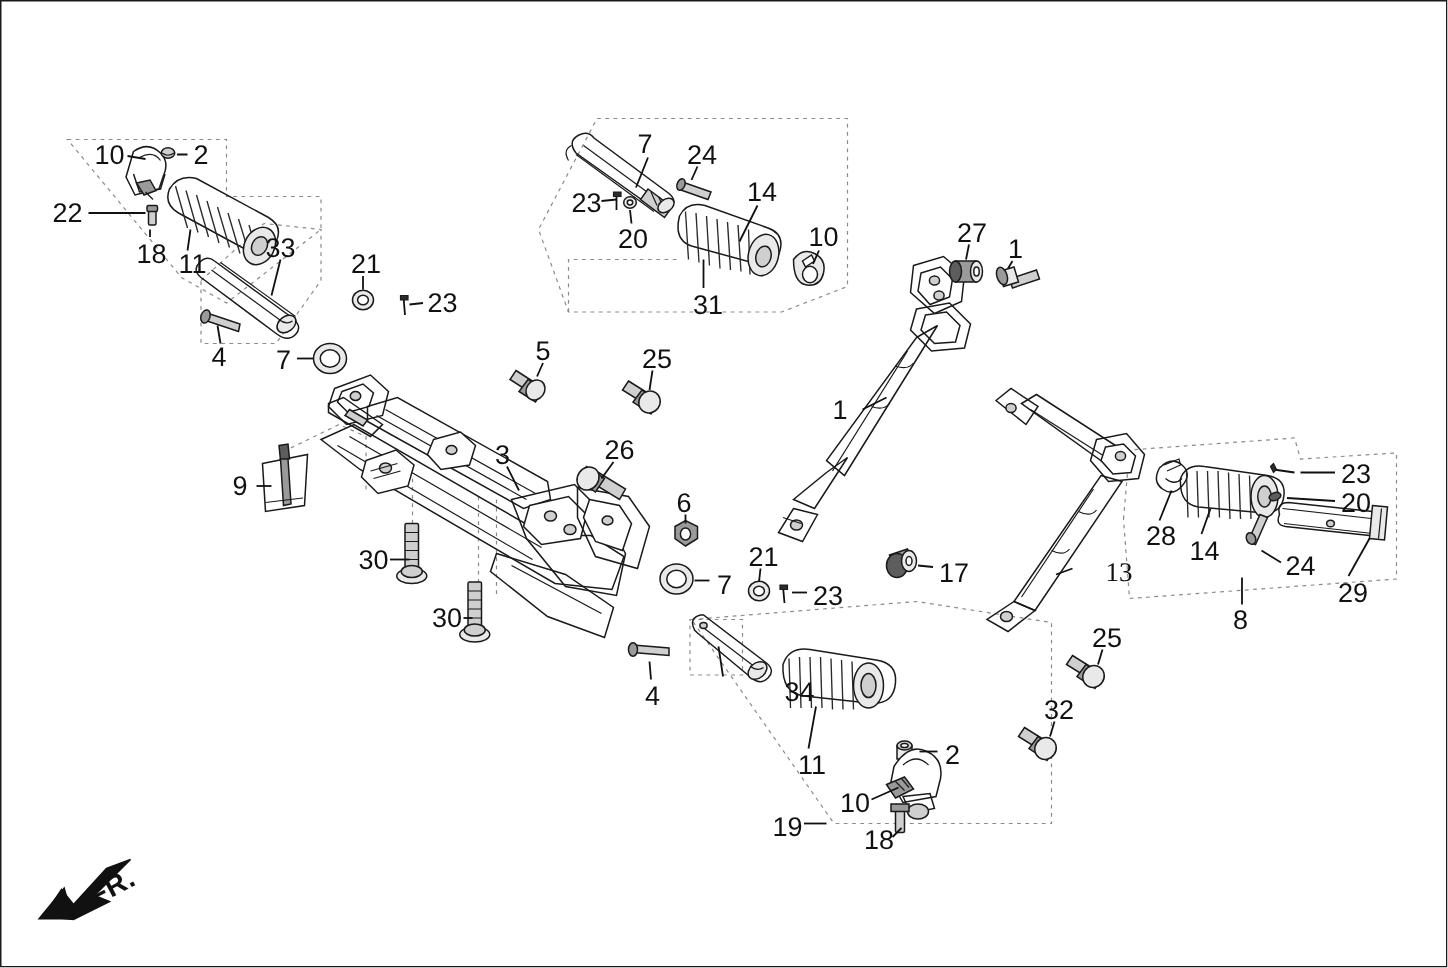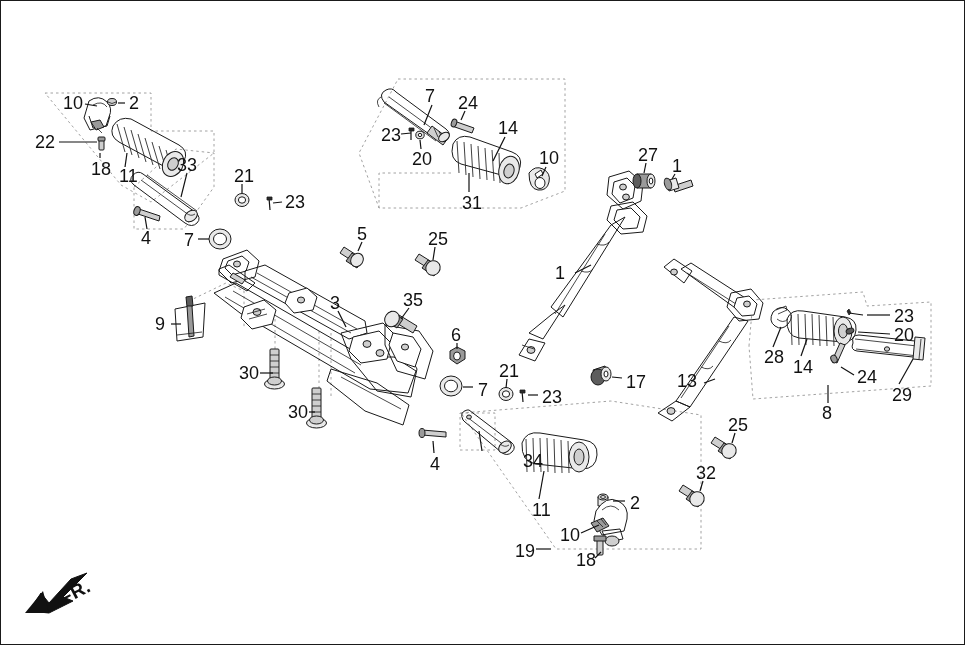--- a/index.html
+++ b/index.html
@@ -533,29 +533,29 @@
       <div class="lbl big" style="left:461px;top:193px;">31</div>
 
       <div class="lbl big" style="left:637px;top:145px;">27</div>
       <div class="lbl big" style="left:671px;top:156px;">1</div>
       <div class="lbl big" style="left:356px;top:224px;">5</div>
       <div class="lbl big" style="left:427px;top:229px;">25</div>
       <div class="lbl big" style="left:554px;top:263px;">1</div>
 
       <div class="lbl big" style="left:154px;top:314px;">9</div>
       <div class="lbl big" style="left:329px;top:293px;">3</div>
-      <div class="lbl big" style="left:402px;top:290px;">35</div>
+      <div class="lbl big" style="left:402px;top:290px;">26</div>
       <div class="lbl big" style="left:450px;top:325px;">6</div>
       <div class="lbl big" style="left:238px;top:363px;">30</div>
       <div class="lbl big" style="left:287px;top:402px;">30</div>
       <div class="lbl big" style="left:477px;top:380px;">7</div>
       <div class="lbl big" style="left:498px;top:361px;">21</div>
       <div class="lbl big" style="left:541px;top:387px;">23</div>
       <div class="lbl big" style="left:625px;top:372px;">17</div>
-      <div class="lbl big" style="left:676px;top:371px;">13</div>
+      <div class="lbl big" style="left:736px;top:371px;font-family:Liberation Serif, serif;">13</div>
 
       <div class="lbl big" style="left:893px;top:306px;">23</div>
       <div class="lbl big" style="left:893px;top:325px;">20</div>
       <div class="lbl big" style="left:763px;top:347px;">28</div>
       <div class="lbl big" style="left:792px;top:357px;">14</div>
       <div class="lbl big" style="left:856px;top:367px;">24</div>
       <div class="lbl big" style="left:891px;top:385px;">29</div>
       <div class="lbl big" style="left:821px;top:403px;">8</div>
 
       <div class="lbl big" style="left:429px;top:454px;">4</div>

